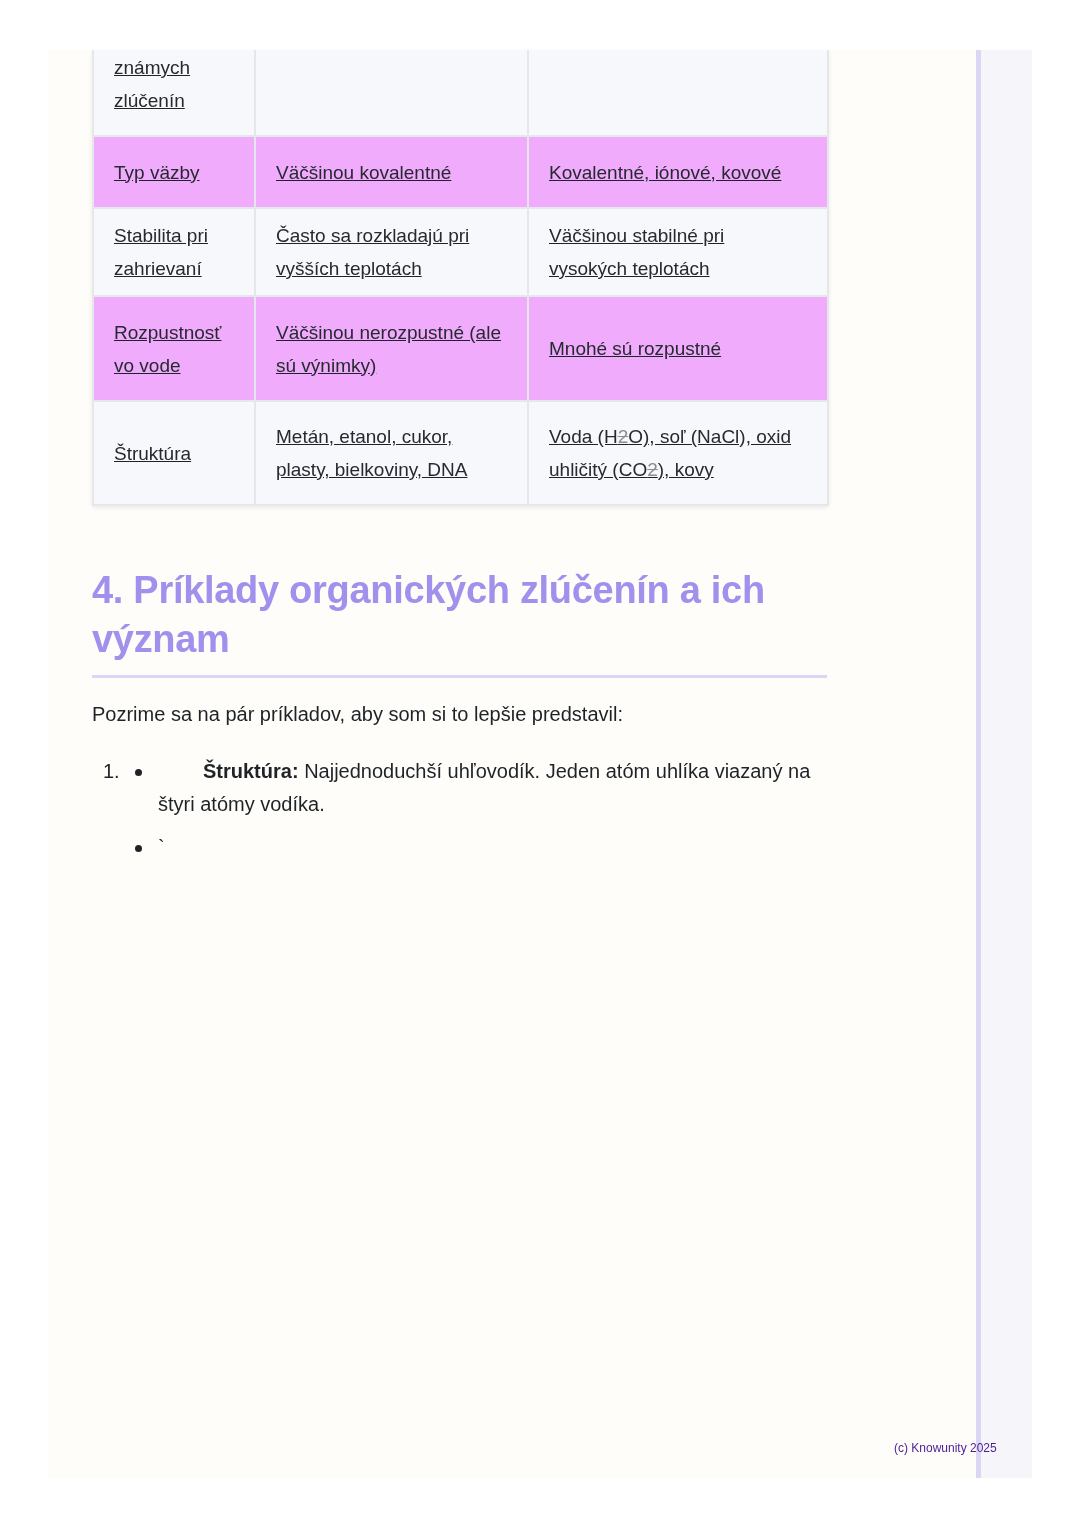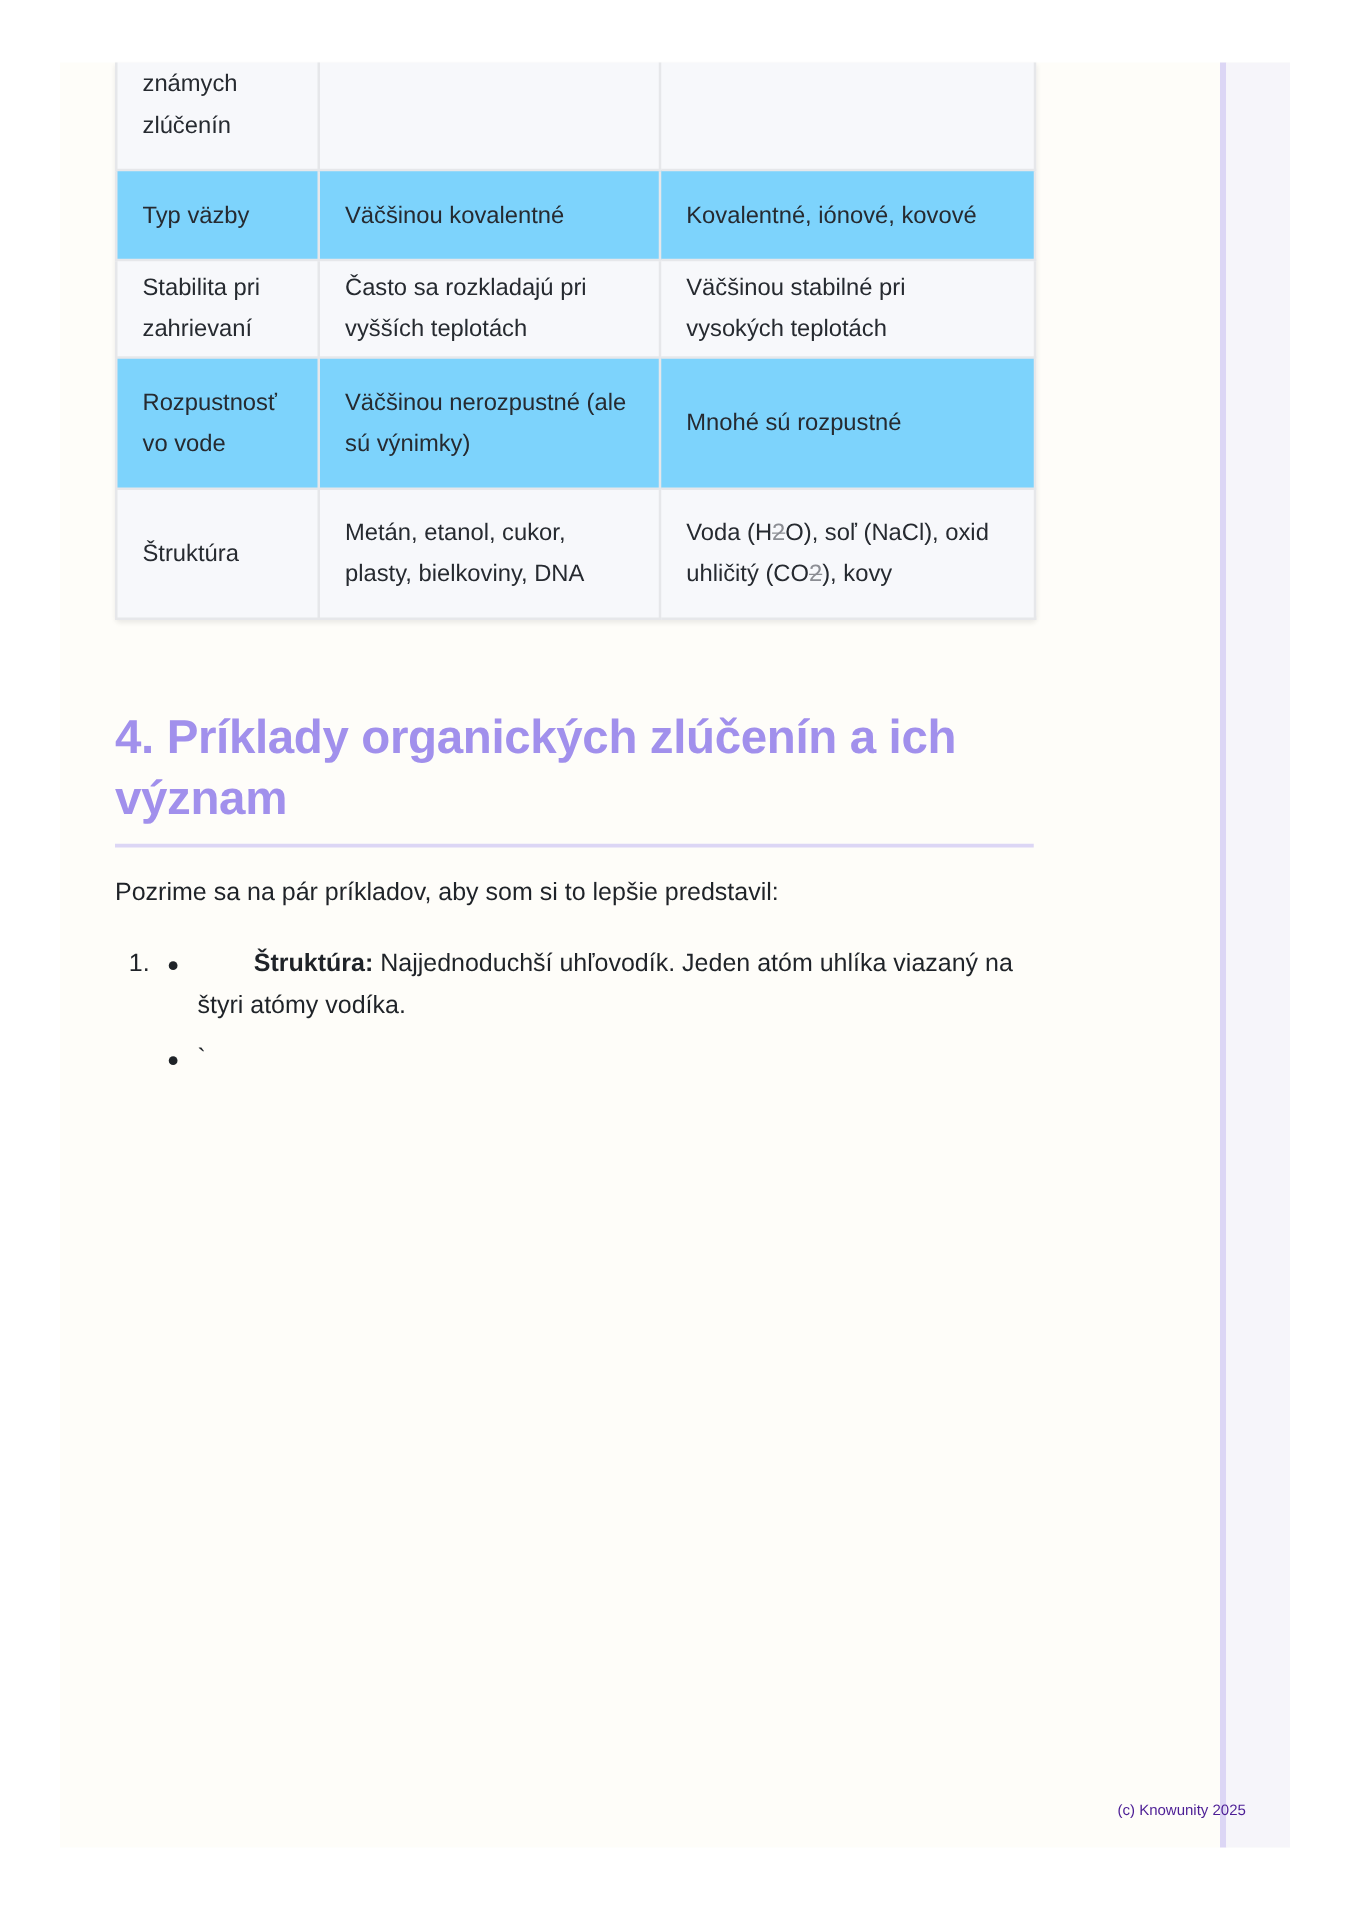--- a/index.html
+++ b/index.html
@@ -26,38 +26,39 @@
   .side-strip {
     position: absolute;
     left: 981px; top: 50px;
     width: 51px; height: 1428px;
     background: #f6f5fa;
   }
   .content {
     position: absolute;
     left: 92px; top: 50px;
     width: 735px;
+    text-decoration: underline;
   }
   table.cmp {
     width: 735px;
     border-collapse: collapse;
     table-layout: fixed;
     font-size: 19px;
     line-height: 33px;
     box-shadow: 0 2px 4px rgba(0,0,0,0.08);
     border-radius: 0 0 4px 4px;
   }
   table.cmp td {
     border: 2px solid #e6e7ea;
     padding: 0 20px;
     vertical-align: middle;
     color: #262a30;
   }
   table.cmp tr.alt td { background: #f7f8fb; }
-  table.cmp tr.plain td { background: #7dd3fc; }
+  table.cmp tr.plain td { background: #f0abfc; }
   table.cmp tr:first-child td { border-top: none; }
   col.c1 { width: 162px; }
   col.c2 { width: 273px; }
   col.c3 { width: 300px; }
   .sub { color: #8b8d93; text-decoration: line-through; }
 
   h2.section {
     margin: 0;
     position: absolute;
     top: 516px; left: 0;
@@ -126,21 +127,21 @@
         <tr class="alt" style="height:86px">
       <td style="vertical-align:top;padding-top:1px">známych zlúčenín</td>
       <td></td>
       <td></td>
     </tr>
     <tr class="plain" style="height:72px">
       <td>Typ väzby</td>
       <td>Väčšinou kovalentné</td>
       <td>Kovalentné, iónové, kovové</td>
     </tr>
-    <tr class="alt" style="height:78px">
+    <tr class="alt" style="height:88px">
       <td>Stabilita pri zahrievaní</td>
       <td>Často sa rozkladajú pri vyšších teplotách</td>
       <td>Väčšinou stabilné pri vysokých teplotách</td>
     </tr>
     <tr class="plain" style="height:105px">
       <td>Rozpustnosť vo vode</td>
       <td>Väčšinou nerozpustné (ale sú výnimky)</td>
       <td>Mnohé sú rozpustné</td>
     </tr>
     <tr class="alt" style="height:104px">

